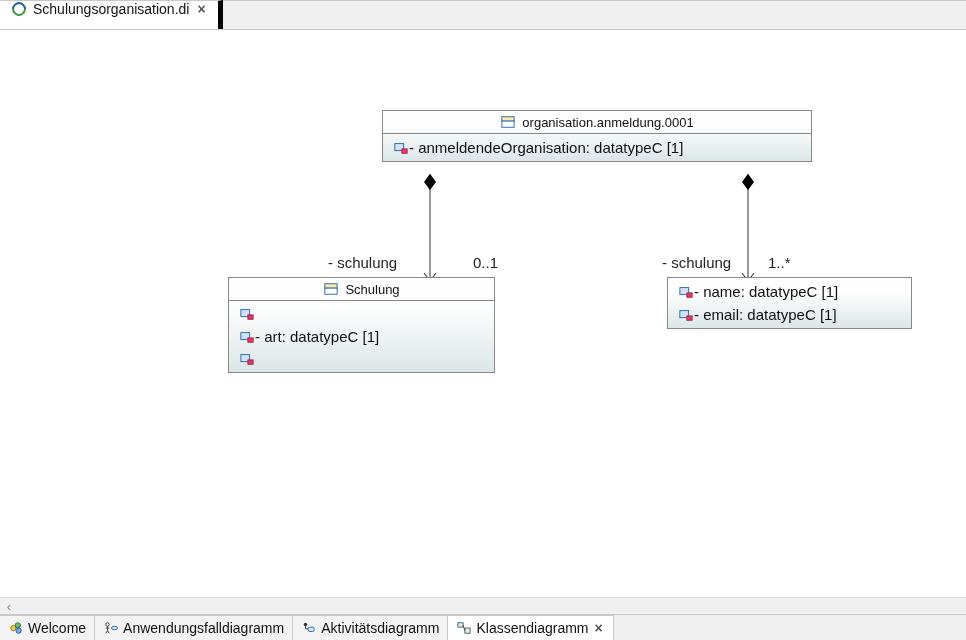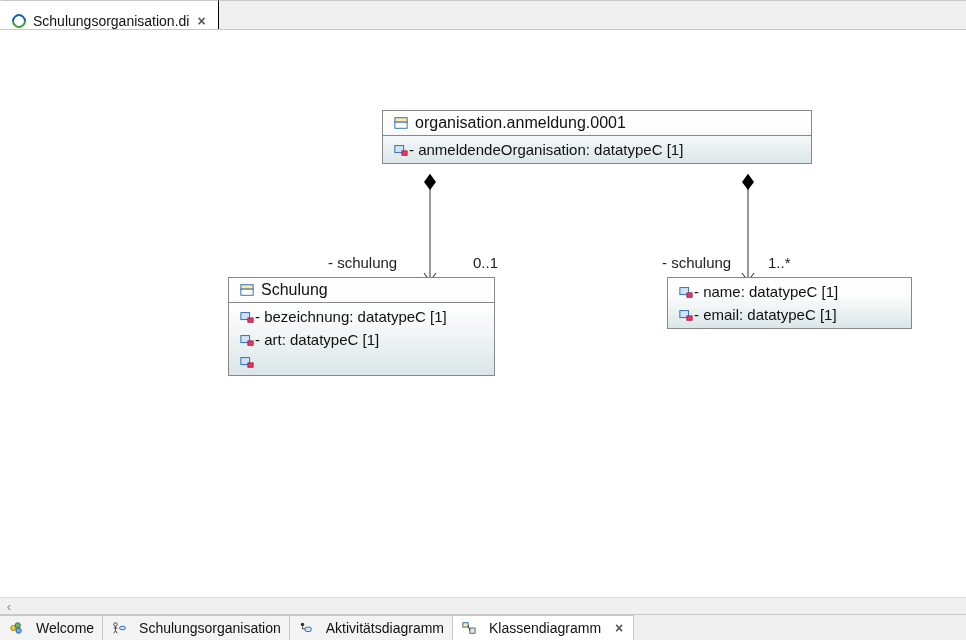--- a/index.html
+++ b/index.html
@@ -1,43 +1,43 @@
 <!DOCTYPE html>
 <html><head>
 <meta charset="utf-8">
 <style>
   * { box-sizing: border-box; margin: 0; padding: 0; }
   html, body { width: 966px; height: 640px; font-family: Arial, sans-serif; font-size: 14px; overflow: hidden; background: #fff; }
   .app { width: 966px; height: 640px; display: flex; flex-direction: column; }
 
   
   .top-tabs { height: 30px; background: #efefef; border-bottom: 1px solid #c8c8c8; display: flex; align-items: stretch; }
-  .top-tab { display: flex; align-items: flex-end; gap: 6px; background: #fff; border-right: 1px solid #000000; border-top: 1px solid #c8c8c8; border-left: 1px solid #fff; padding: 0 10px; font-size: 14px; color: #111; }
+  .top-tab { display: flex; align-items: flex-start; gap: 6px; background: #fff; border-right: 5px solid #000000; border-top: 1px solid #c8c8c8; border-left: 1px solid #fff; padding: 0 10px; font-size: 14px; color: #111; }
   .top-tab .close-x { color: #555; font-weight: bold; cursor: pointer; padding: 0 2px; }
   .top-tab-rest { flex: 1; background: #efefef; border-top: 1px solid #c8c8c8; }
 
   
   .canvas { flex: 1; position: relative; background: #fff; }
 
   
   .uml-box { position: absolute; border: 1px solid #888; background: linear-gradient(to bottom, #fefefe 0%, #fefefe 30%, #dbe6e8 100%); }
-  .uml-header { display: flex; align-items: center; gap: 6px; justify-content: flex-start; padding: 3px 10px; border-bottom: 1px solid #888; font-size: 16px; color: #111; }
+  .uml-header { display: flex; align-items: center; gap: 6px; justify-content: center; padding: 3px 10px; border-bottom: 1px solid #888; font-size: 13px; color: #111; }
   .uml-attr { display: flex; align-items: center; padding: 3px 10px; font-size: 15px; color: #111; }
   .uml-attrs { padding: 2px 0; }
 
   
   .assoc-label { position: absolute; font-size: 15px; color: #222; }
 
   
   .scroll-strip { height: 17px; background: #f0f0f0; border-top: 1px solid #dcdcdc; display: flex; align-items: center; }
   .scroll-left { width: 18px; text-align: center; color: #888; font-size: 13px; }
 
   
   .bottom-tabs { height: 26px; background: #efefef; border-top: 1px solid #c8c8c8; display: flex; align-items: stretch; }
-  .btab { display: flex; align-items: center; gap: 12px; padding: 0 8px; border-right: 1px solid #c8c8c8; border-top: 1px solid #c8c8c8; background: #f3f3f3; font-size: 14px; color: #111; }
+  .btab { display: flex; align-items: center; gap: 4px; padding: 0 8px; border-right: 1px solid #c8c8c8; border-top: 1px solid #c8c8c8; background: #f3f3f3; font-size: 14px; color: #111; }
   .btab.active { background: #fff; }
   .btab .close-x { color: #555; font-weight: bold; padding: 0 2px; cursor: pointer; }
 
   
   .ic { display: inline-flex; align-items: center; justify-content: center; width: 16px; height: 16px; }
 
   
   .lines { position: absolute; left: 0; top: 0; width: 100%; height: 100%; pointer-events: none; }
 
 </style>
@@ -109,21 +109,20 @@
         <span>Schulung</span>
       </div>
       <div class="uml-attrs">
         <div class="uml-attr">
           <span class="ic">
             <svg viewBox="0 0 16 16" width="14" height="14">
                 <rect x="1" y="3" width="10" height="8" fill="#cfe4fb" stroke="#1a5fa8"></rect>
                 <rect x="9" y="9" width="6" height="5" fill="#e36" stroke="#a02040"></rect>
               </svg>
           </span>
-          <span>- bezeichnung: datatypeC [1]</span>
         </div>
         <div class="uml-attr">
           <span class="ic">
             <svg viewBox="0 0 16 16" width="14" height="14">
                 <rect x="1" y="3" width="10" height="8" fill="#cfe4fb" stroke="#1a5fa8"></rect>
                 <rect x="9" y="9" width="6" height="5" fill="#e36" stroke="#a02040"></rect>
               </svg>
           </span>
           <span>- art: datatypeC [1]</span>
         </div>
@@ -187,21 +186,21 @@
       <span class="ic">
         <svg viewBox="0 0 16 16" width="14" height="14">
           <circle cx="4" cy="4" r="2" fill="none" stroke="#333"></circle>
           <line x1="4" y1="6" x2="4" y2="11" stroke="#333"></line>
           <line x1="2" y1="8" x2="6" y2="8" stroke="#333"></line>
           <line x1="4" y1="11" x2="2" y2="14" stroke="#333"></line>
           <line x1="4" y1="11" x2="6" y2="14" stroke="#333"></line>
           <ellipse cx="12" cy="8" rx="3.5" ry="2" fill="#cfe4fb" stroke="#1a5fa8"></ellipse>
         </svg>
       </span>
-      <span>Schulungsorganisation</span>
+      <span>Anwendungsfalldiagramm</span>
     </div>
     <div class="btab">
       <span class="ic">
         <svg viewBox="0 0 16 16" width="14" height="14">
           <circle cx="4" cy="4" r="2" fill="#333"></circle>
           <line x1="4" y1="6" x2="4" y2="9" stroke="#333"></line>
           <rect x="7" y="7" width="7" height="5" rx="2" fill="#cfe4fb" stroke="#1a5fa8"></rect>
           <line x1="4" y1="9" x2="7" y2="9" stroke="#333"></line>
         </svg>
       </span>

